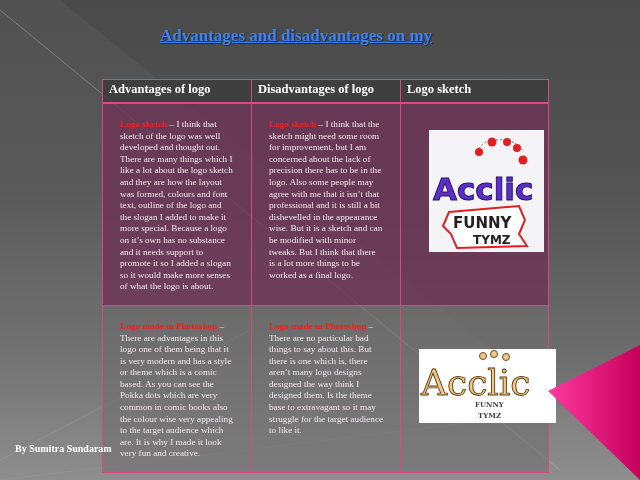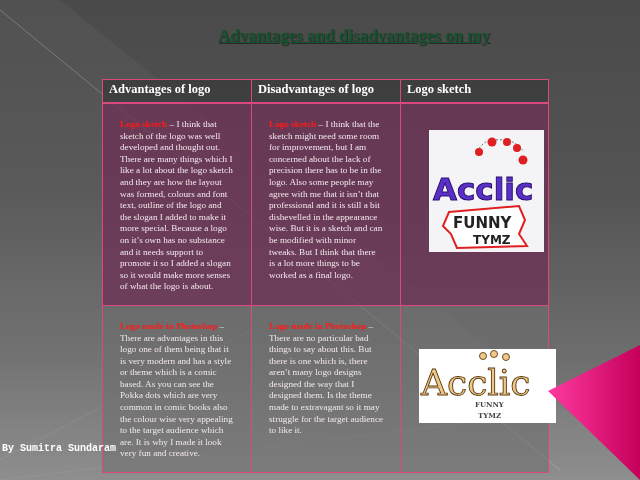--- a/index.html
+++ b/index.html
@@ -3,22 +3,22 @@
   <meta charset="utf-8">
   <style>
     html, body { margin: 0; padding: 0; }
     body {
       width: 640px; height: 480px; overflow: hidden; position: relative;
       background: linear-gradient(180deg, #4a4a4a 0%, #545454 40%, #6e6e6e 75%, #8a8a8a 100%);
       font-family: "Liberation Serif", serif;
     }
     .diag { position: absolute; left: 0; top: 0; width: 640px; height: 480px; pointer-events: none; }
     .title {
-      position: absolute; left: 160px; top: 26px; width: 330px; text-align: right;
-      color: #14532d; font-weight: bold; font-size: 17px; line-height: 19px;
+      position: absolute; left: 160px; top: 26px; width: 330px; text-align: left;
+      color: #3b82f6; font-weight: bold; font-size: 17px; line-height: 19px;
       font-family: "Liberation Serif", serif; text-decoration: underline;
       text-shadow: 1px 1px 1px #2a2a2a;
     }
     table.grid {
       position: absolute; left: 102px; top: 79px; width: 446px; height: 320px;
       border-collapse: collapse; table-layout: fixed;
     }
     table.grid td, table.grid th {
       border: 1px solid #d9497f; vertical-align: top; padding: 12px;
     }
@@ -35,22 +35,22 @@
     .lead { color: #ff1a1a; font-weight: bold; }
     .sketch-box {
       margin: 14px 0 0 16px; width: 115px; height: 122px; background: #f4f4f6;
       position: relative; overflow: hidden;
     }
     .ps-box {
       margin: 31px 0 0 6px; width: 137px; height: 74px; background: #ffffff;
       position: relative; overflow: hidden;
     }
     .footer {
-      position: absolute; left: 2px; top: 442px; color: #fff;
-      font-family: Liberation Mono, monospace; font-weight: bold; font-size: 10px; line-height: 13px;
+      position: absolute; left: 15px; top: 442px; color: #fff;
+      font-family: Liberation Serif, serif; font-weight: bold; font-size: 10px; line-height: 13px;
     }
     .pink-tri { position: absolute; left: 548px; top: 345px; width: 92px; height: 135px; }
   </style>
 </head>
 <body>
 
 <svg class="diag" viewBox="0 0 640 480">
   <polygon points="0,0 0,480 640,480 640,470 60,0" fill="rgba(255,255,255,0.04)"></polygon>
   <line x1="0" y1="10" x2="560" y2="470" stroke="rgba(200,200,200,0.35)" stroke-width="1"></line>
   <line x1="0" y1="460" x2="250" y2="330" stroke="rgba(200,200,200,0.15)" stroke-width="1"></line>
@@ -102,21 +102,21 @@
     </td>
   </tr>
   <tr class="row2">
     <td>
       <div class="cell-text">
         <span class="lead">Logo made in Photoshop</span><span> – There are advantages in this logo one of them being that it is very modern and has a style or theme which is a comic based. As you can see the Pokka dots which are very common in comic books also the colour wise very appealing to the target audience which are. It is why I made it look very fun and creative.</span>
       </div>
     </td>
     <td>
       <div class="cell-text">
-        <span class="lead">Logo made in Photoshop</span><span> – There are no particular bad things to say about this. But there is one which is, there aren’t many logo designs designed the way that I designed them. Is the theme made to extravagant so it may struggle for the target audience to like it.</span>
+        <span class="lead">Logo made in Photoshop</span><span> – There are no particular bad things to say about this. But there is one which is, there aren’t many logo designs designed the way think I designed them. Is the theme base to extravagant so it may struggle for the target audience to like it.</span>
       </div>
     </td>
     <td>
       <div class="ps-box">
         <svg width="137" height="74" viewBox="0 0 137 74">
           <circle cx="64" cy="7" r="3.5" fill="#f0c888" stroke="#6a4a20" stroke-width="1"></circle>
           <circle cx="75" cy="5" r="3.5" fill="#f0c888" stroke="#6a4a20" stroke-width="1"></circle>
           <circle cx="87" cy="8" r="3.5" fill="#f0c888" stroke="#6a4a20" stroke-width="1"></circle>
           <text x="2" y="46" font-family="DejaVu Serif, serif" font-size="36" fill="#f0c888" stroke="#5a3a10" stroke-width="0.9">Acclic</text>
           <text x="56" y="58" font-family="DejaVu Serif, serif" font-weight="bold" font-size="7" fill="#444">FUNNY</text>

